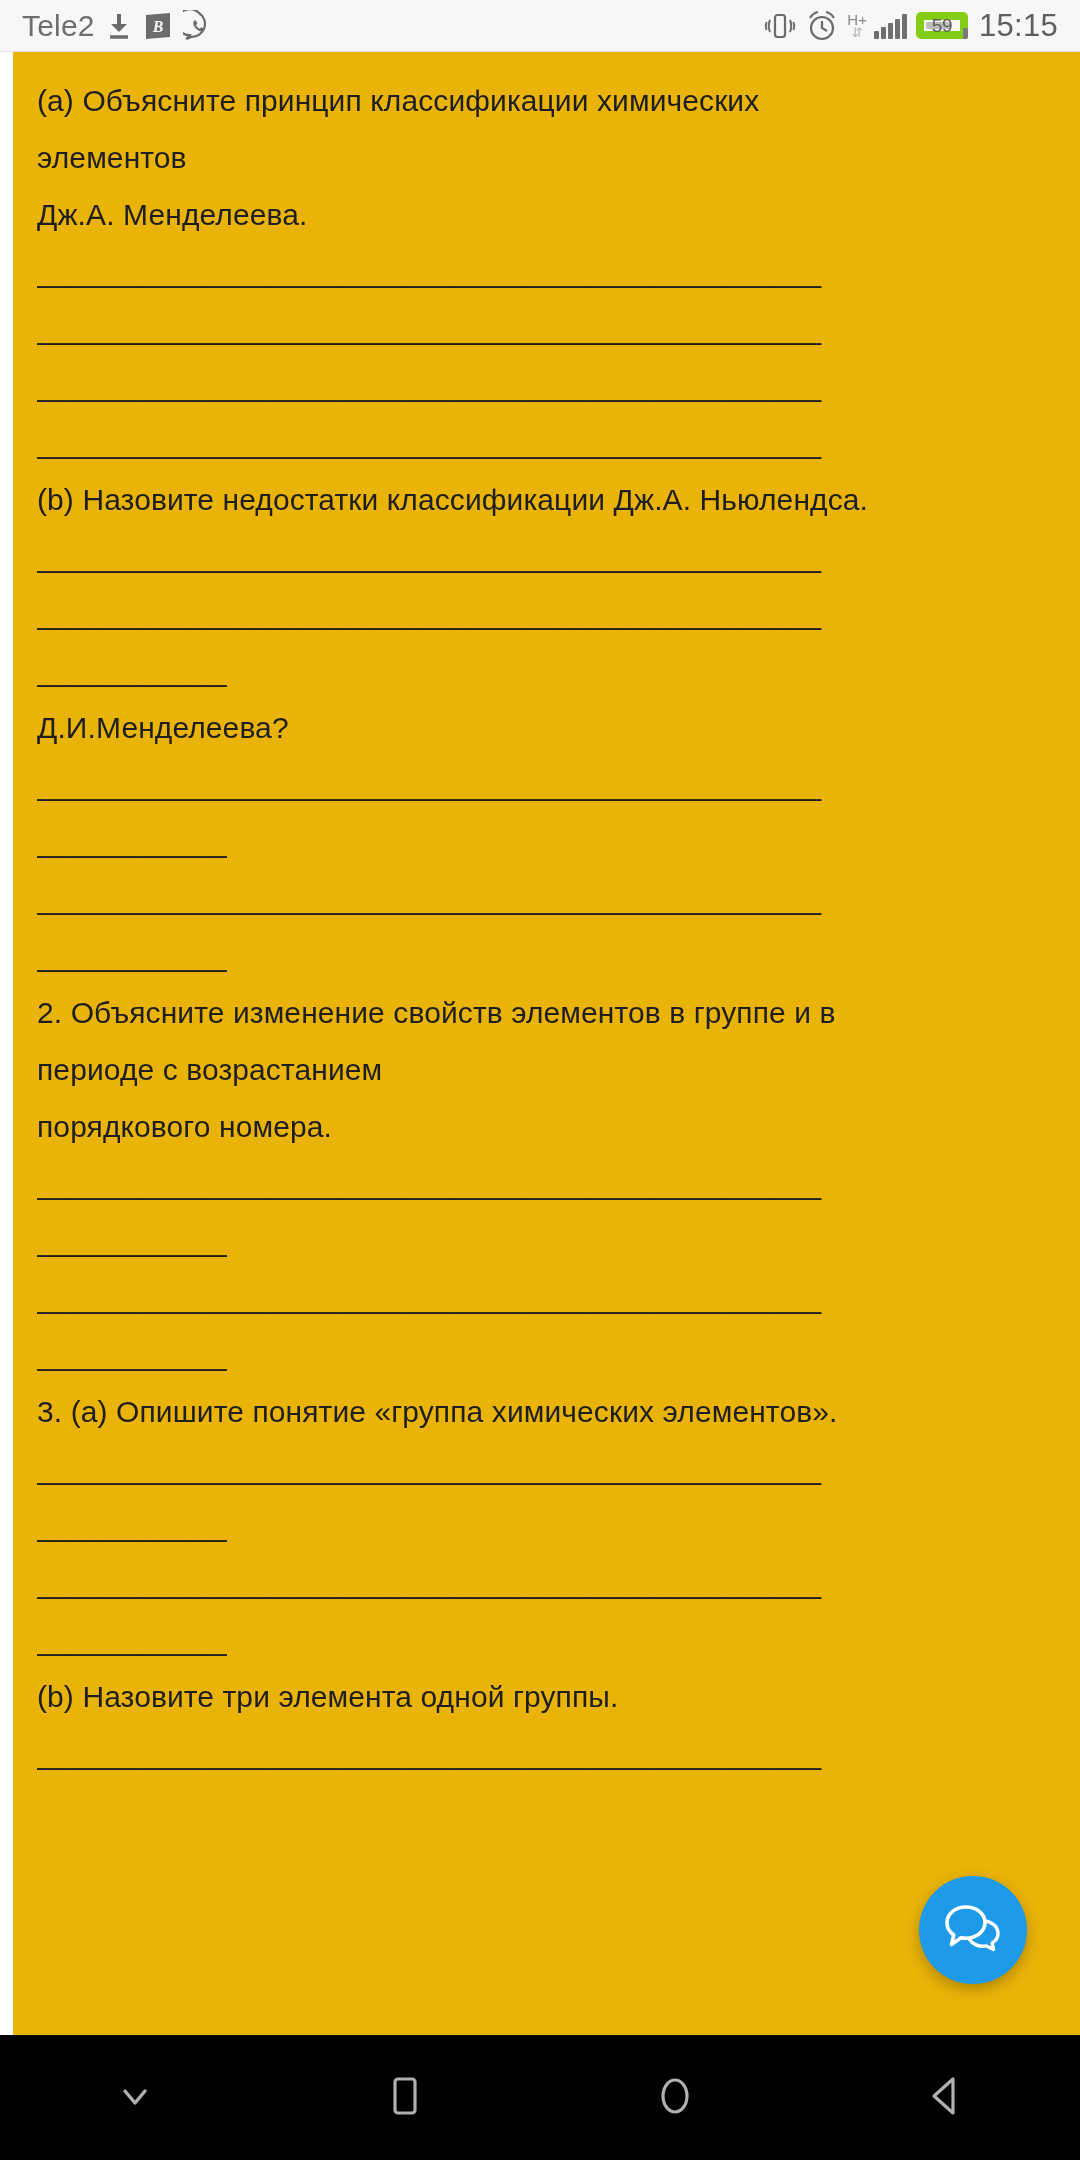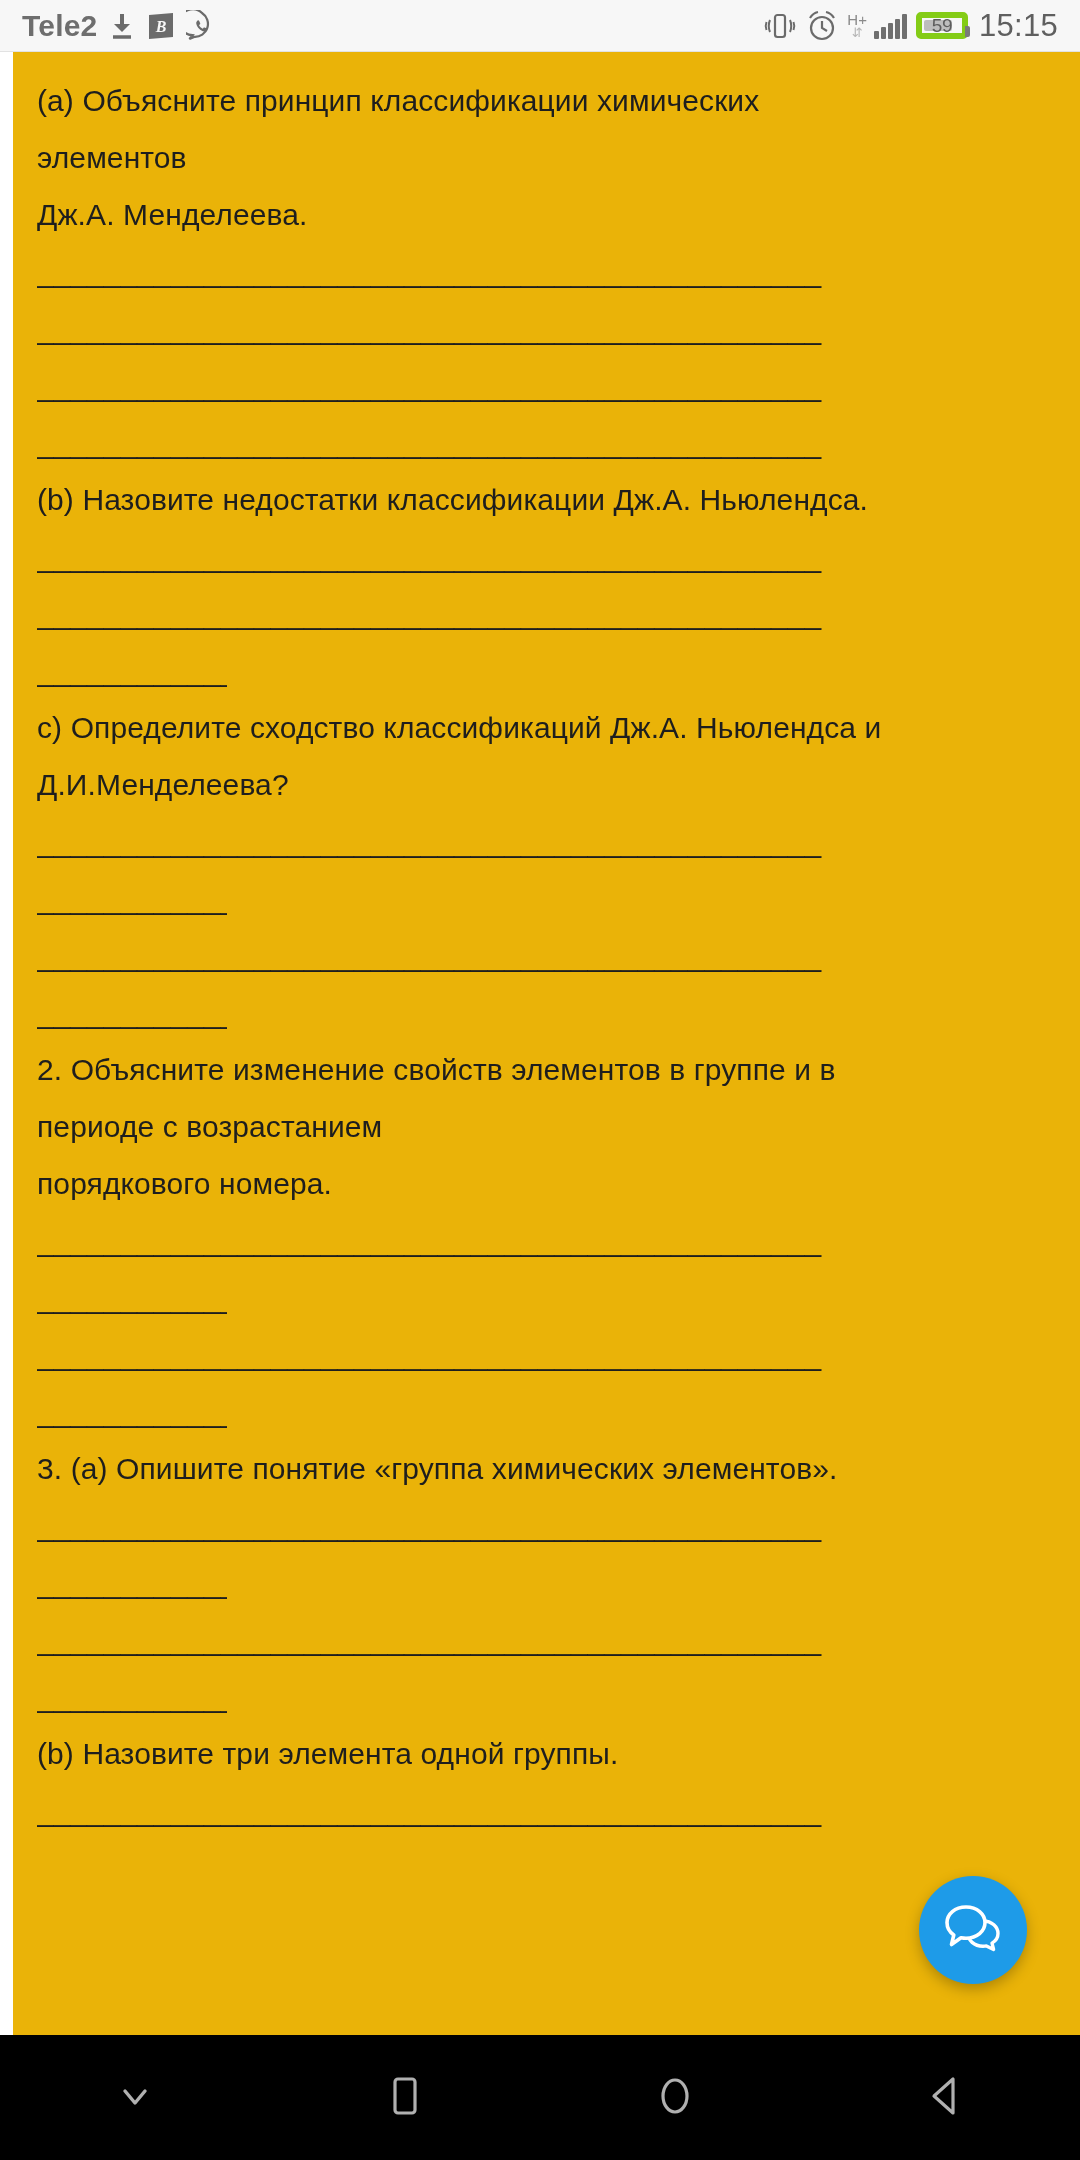--- a/index.html
+++ b/index.html
@@ -18,28 +18,28 @@
     width: 1080px;
     height: 52px;
     background: #f7f7f7;
     display: flex;
     align-items: center;
     padding: 0 22px 0 22px;
     color: #6b6b6b;
     border-bottom: 1px solid #e2e2e2;
   }
   .sb-left { display: flex; align-items: center; gap: 10px; flex: 1 1 auto; }
-  .sb-carrier { font-size: 30px; color: #6e6e6e; letter-spacing: .2px; font-weight: bold; }
+  .sb-carrier { font-size: 30px; color: #6e6e6e; letter-spacing: .2px; }
   .sb-right { display: flex; align-items: center; gap: 9px; }
   .sb-icon { display: inline-flex; align-items: center; justify-content: center; }
   .sb-time { font-size: 31px; color: #5f5f5f; margin-left: 2px; letter-spacing: .3px; }
   .batt {
     position: relative;
     width: 52px; height: 27px;
-    border: 6px solid #84cc16;
+    border: 8px solid #84cc16;
     border-radius: 5px;
     display: flex; align-items: center; justify-content: center;
   }
   .batt::after {
     content: "";
     position: absolute;
     right: -8px; top: 8px;
     width: 5px; height: 11px;
     background: #7a7a7a;
     border-radius: 0 2px 2px 0;
@@ -219,21 +219,20 @@
         <div class="q">элементов</div>
         <div class="q">Дж.А. Менделеева.</div>
         <div class="rule full">_______________________________________________</div>
         <div class="rule full">_______________________________________________</div>
         <div class="rule full">_______________________________________________</div>
         <div class="rule full">_______________________________________________</div>
         <div class="q">(b) Назовите недостатки классификации Дж.А. Ньюлендса.</div>
         <div class="rule full">_______________________________________________</div>
         <div class="rule full">_______________________________________________</div>
         <div class="rule short">______________</div>
-        <div class="q">c) Определите сходство классификаций Дж.А. Ньюлендса и</div>
         <div class="q">Д.И.Менделеева?</div>
         <div class="rule full">_______________________________________________</div>
         <div class="rule short">______________</div>
         <div class="rule full">_______________________________________________</div>
         <div class="rule short">______________</div>
         <div class="q">2. Объясните изменение свойств элементов в группе и в</div>
         <div class="q">периоде с возрастанием</div>
         <div class="q">порядкового номера.</div>
         <div class="rule full">_______________________________________________</div>
         <div class="rule short">______________</div>

